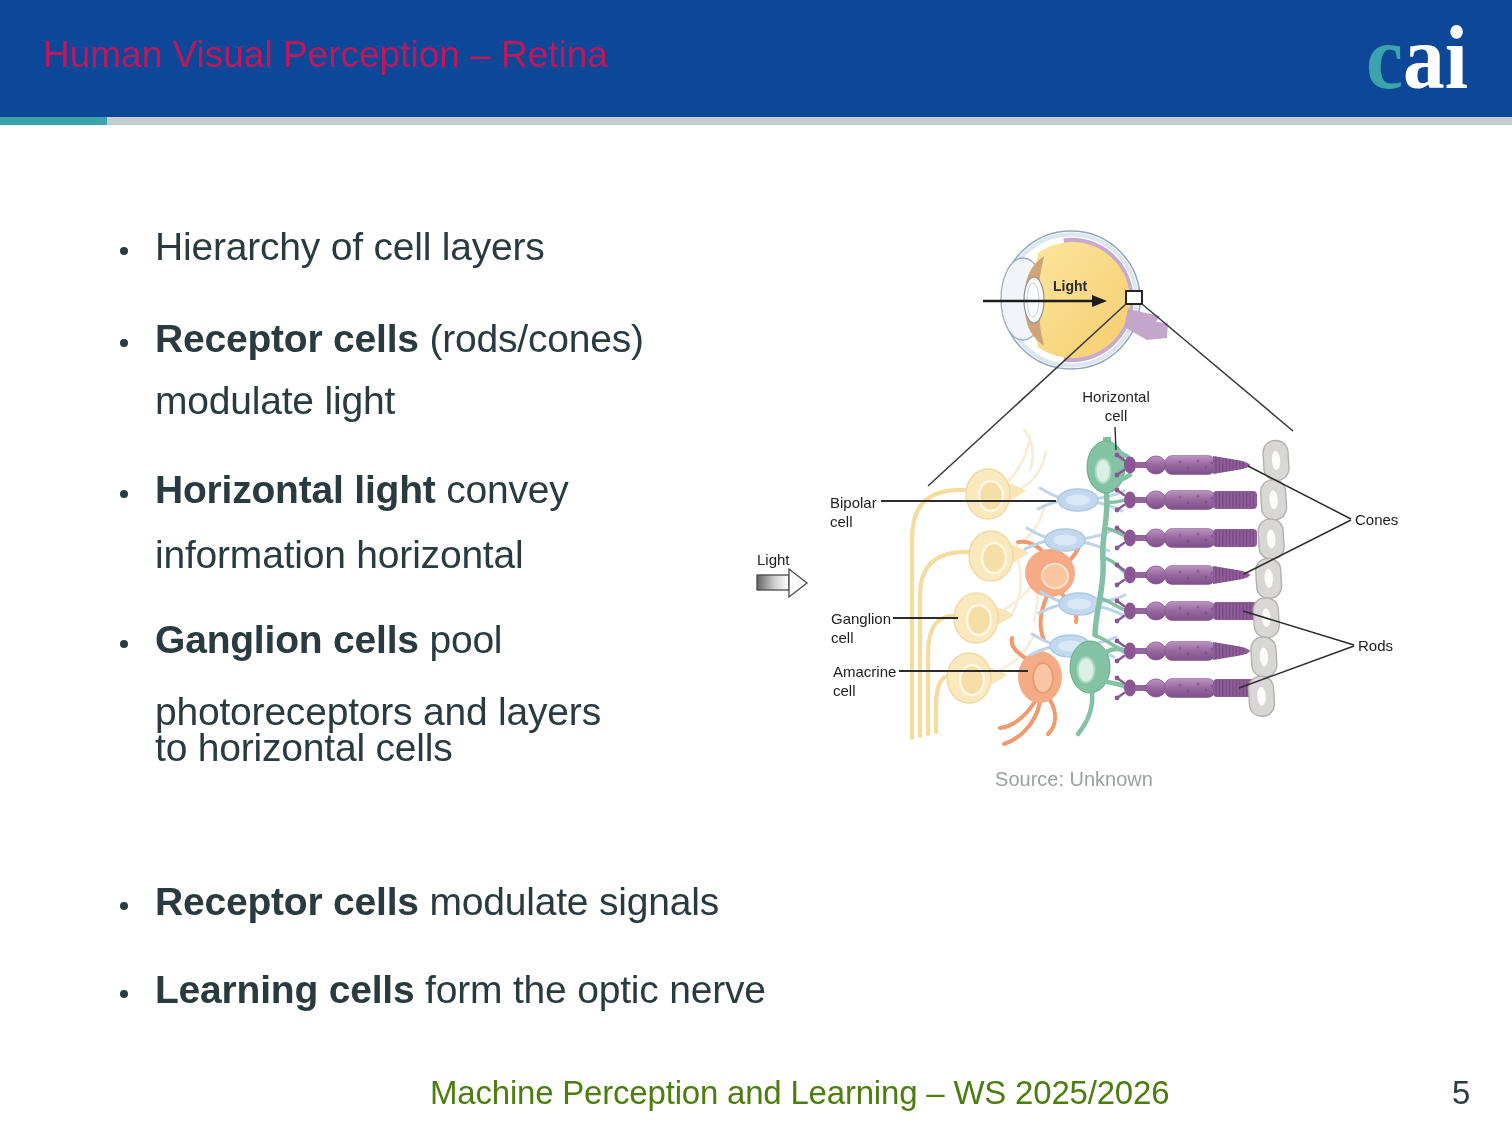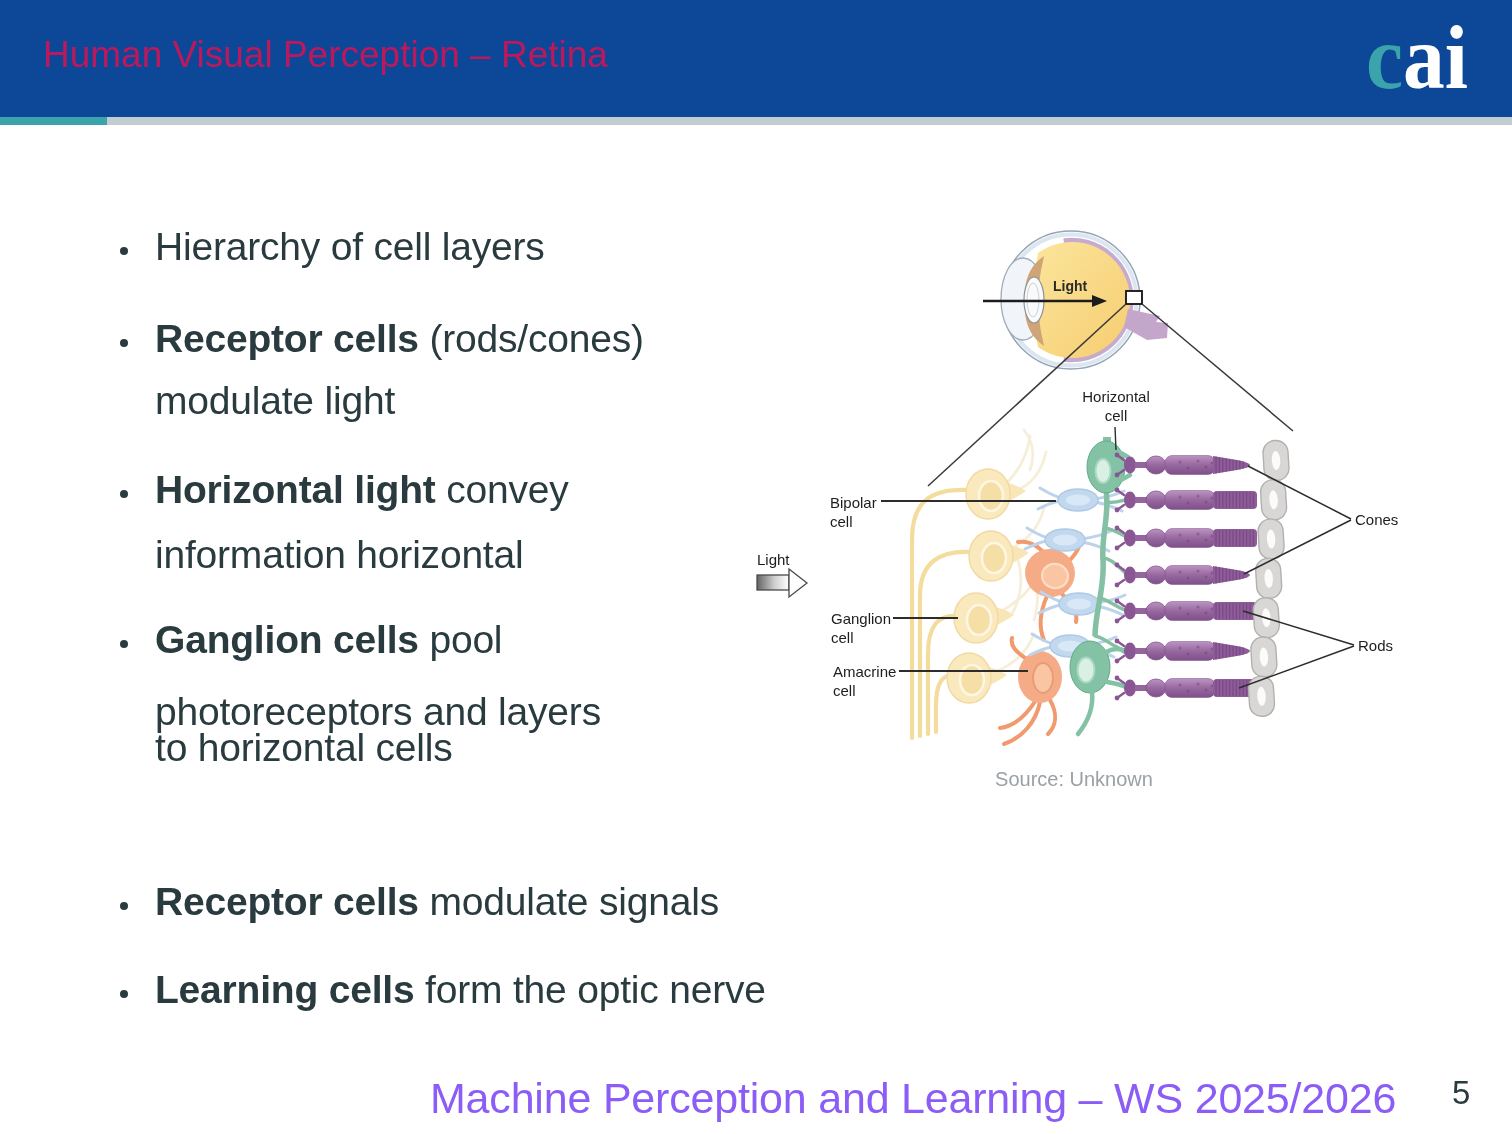--- a/index.html
+++ b/index.html
@@ -6,21 +6,21 @@
   body{width:1512px;height:1134px;position:relative;background:#fff;overflow:hidden;
        font-family:"Liberation Sans",sans-serif;}
   .abs{position:absolute;}
   #header{left:0;top:0;width:1512px;height:117px;background:#0c4897;}
   #title{left:43px;top:34px;font-size:37px;color:#be185d;letter-spacing:0px;}
   #band-teal{left:0;top:117px;width:107px;height:8px;background:#3aa3ab;}
   #band-gray{left:107px;top:117px;width:1405px;height:8px;background:#c2cdd1;}
   .line{font-size:39px;color:#2a3b40;white-space:nowrap;letter-spacing:-0.2px;}
   .line b{font-weight:bold;}
   .blt{width:8px;height:8px;border-radius:50%;background:#2a3b40;}
-  #footer{left:430px;top:1074px;font-size:43px;letter-spacing:-0.2px;color:#8b5cf6;}
+  #footer{left:430px;top:1074px;font-size:33px;letter-spacing:-0.2px;color:#4d7c0f;}
   #pagenum{left:1452px;top:1074px;font-size:33px;color:#2a3b40;}
 </style>
 </head>
 <body>
 <div class="abs" id="header"></div>
 <div class="abs" id="title">Human Visual Perception – Retina</div>
 <svg class="abs" style="left:1356px;top:10px" width="130" height="95" viewBox="0 0 130 95">
   <text x="10" y="78" font-family="Liberation Serif" font-weight="bold" font-size="90" textLength="102" lengthAdjust="spacingAndGlyphs"><tspan fill="#3aa3ab">c</tspan><tspan fill="#ffffff">ai</tspan></text>
 </svg>
 <div class="abs" id="band-teal"></div>

